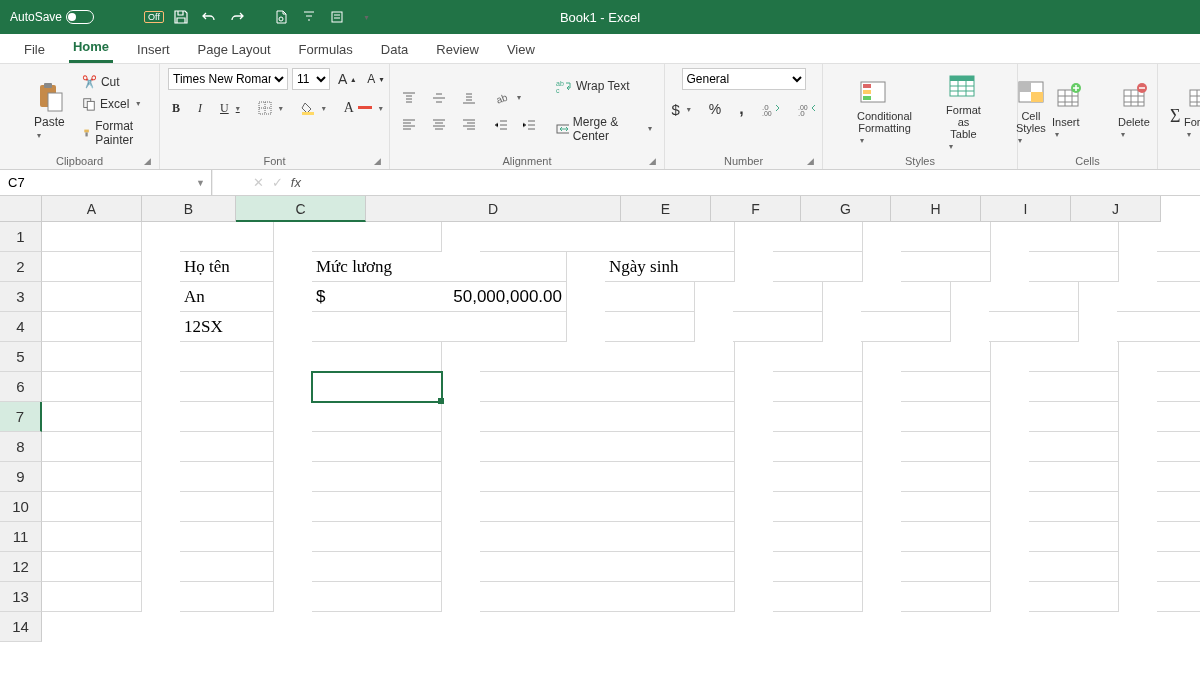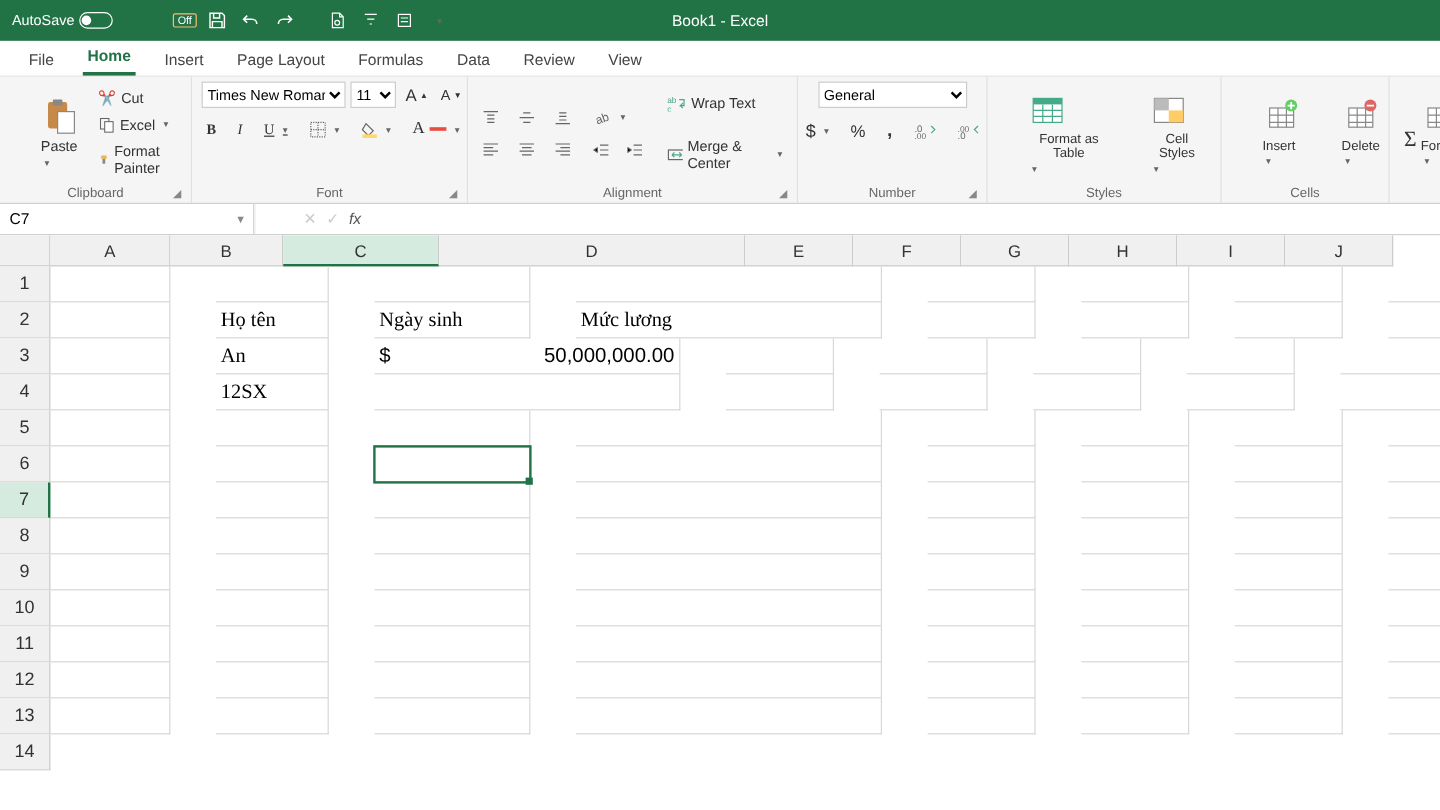--- a/index.html
+++ b/index.html
@@ -292,20 +292,29 @@
           </span>
       </div>
     </div>
     <div class="group-label"><span>Number</span><span class="launcher">◢</span></div>
   </div>
 
   <div class="group" style="width:195px">
     <div class="group-body" style="gap:2px">
       <div class="bigbtn dd">
           <svg class="ic" viewBox="0 0 32 32">
+            <rect x="4" y="6" width="24" height="20" fill="#fff" stroke="#888"></rect>
+            <rect x="6" y="8" width="8" height="4" fill="#d66"></rect>
+            <rect x="6" y="14" width="8" height="4" fill="#fc6"></rect>
+            <rect x="6" y="20" width="8" height="4" fill="#6c6"></rect>
+          </svg>
+          <span style="text-align:center;font-size:11px;line-height:1.1">Conditional Formatting</span>
+        </div>
+      <div class="bigbtn dd">
+          <svg class="ic" viewBox="0 0 32 32">
             <rect x="4" y="6" width="24" height="20" fill="#fff" stroke="#4a8"></rect>
             <rect x="4" y="6" width="24" height="5" fill="#4a8"></rect>
             <path stroke="#4a8" d="M4 16h24M4 21h24M12 11v15M20 11v15"></path>
           </svg>
           <span style="text-align:center;font-size:11px;line-height:1.1">Format as Table</span>
         </div>
       <div class="bigbtn dd">
           <svg class="ic" viewBox="0 0 32 32">
             <rect x="4" y="6" width="24" height="20" fill="#fff" stroke="#888"></rect>
             <rect x="4" y="6" width="12" height="10" fill="#bbb"></rect>
@@ -410,22 +419,22 @@
         <div class="cell" style="width: 90px; height: 30px; line-height: 30px;"></div>
         <div class="cell" style="width: 90px; height: 30px; line-height: 30px;"></div>
         <div class="cell" style="width: 90px; height: 30px; line-height: 30px;"></div>
         <div class="cell" style="width: 90px; height: 30px; line-height: 30px;"></div>
         <div class="cell" style="width: 90px; height: 30px; line-height: 30px;"></div>
         <div class="cell" style="width: 90px; height: 30px; line-height: 30px;"></div>
       </div>
       <div class="row">
         <div class="cell" style="width: 100px; height: 30px; line-height: 30px;"></div>
         <div class="cell" style="width: 94px; height: 30px; line-height: 30px;">Họ tên</div>
+        <div class="cell" style="width: 255px; height: 30px; line-height: 30px;">Mức lương</div>
         <div class="cell" style="width: 130px; height: 30px; line-height: 30px;">Ngày sinh</div>
-        <div class="cell" style="width: 255px; height: 30px; line-height: 30px;">Mức lương</div>
         <div class="cell" style="width: 90px; height: 30px; line-height: 30px;"></div>
         <div class="cell" style="width: 90px; height: 30px; line-height: 30px;"></div>
         <div class="cell" style="width: 90px; height: 30px; line-height: 30px;"></div>
         <div class="cell" style="width: 90px; height: 30px; line-height: 30px;"></div>
         <div class="cell" style="width: 90px; height: 30px; line-height: 30px;"></div>
         <div class="cell" style="width: 90px; height: 30px; line-height: 30px;"></div>
       </div>
       <div class="row">
         <div class="cell" style="width: 100px; height: 30px; line-height: 30px;"></div>
         <div class="cell" style="width: 94px; height: 30px; line-height: 30px;">An</div>

